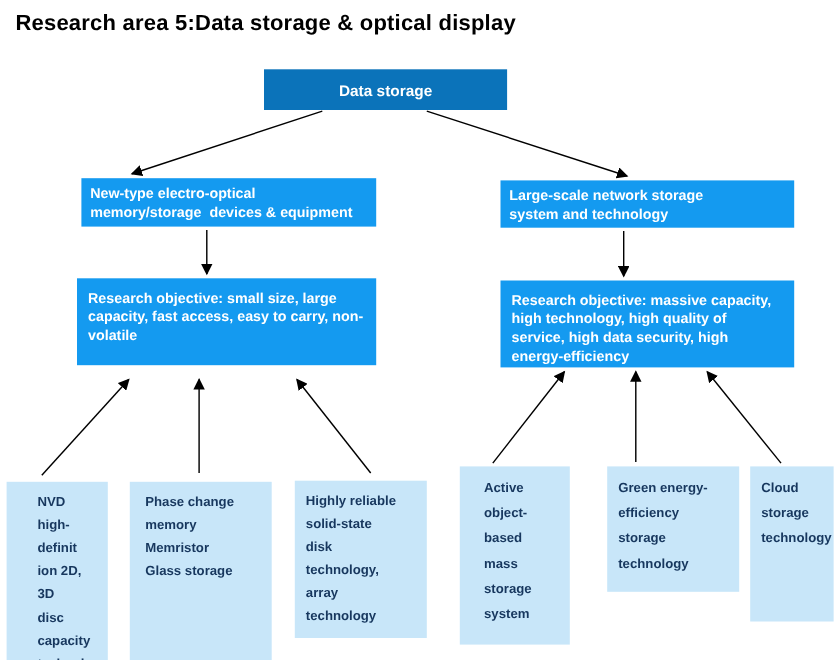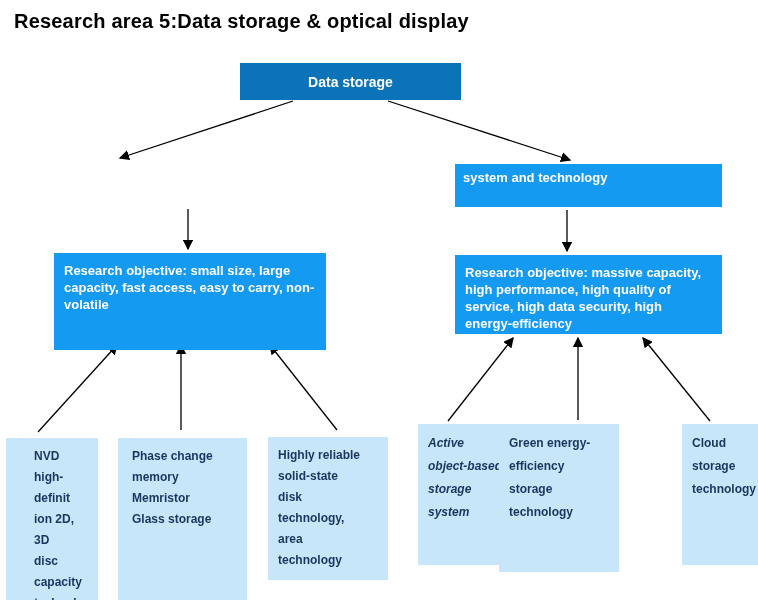--- a/index.html
+++ b/index.html
@@ -40,38 +40,38 @@
   }
   .node-branch .line { white-space: pre-wrap; }
   .branch-left  { left: 74px;  top: 162px; width: 268px; height: 44px; }
   .branch-right { left: 455px; top: 164px; width: 267px; height: 43px; }
   .node-objective {
     background: #149af0;
     font-size: 13px;
     line-height: 17px;
     padding: 9px 10px;
   }
-  .objective-left  { left: 54px;  top: 253px; width: 272px; height: 97px; }
+  .objective-left  { left: 70px;  top: 253px; width: 272px; height: 79px; }
   .objective-right { left: 455px; top: 255px; width: 267px; height: 79px; }
   .tech {
     position: absolute;
     box-sizing: border-box;
     background: #c8e6f9;
     color: #17375e;
     font-size: 12px;
     font-weight: bold;
     padding: 8px 8px;
   }
   .tech .line { line-height: 21px; white-space: pre-wrap; }
   .tech-right .line { line-height: 23px; }
   .tech-1 { left: 6px;   top: 438px; width: 92px;  height: 168px; padding-left: 28px; }
   .tech-2 { left: 118px; top: 438px; width: 129px; height: 176px; padding-left: 14px; }
   .tech-3 { left: 268px; top: 437px; width: 120px; height: 143px; padding-left: 10px; }
-  .tech-4 { left: 418px; top: 424px; width: 100px; height: 141px; padding-left: 10px; font-style: italic; }
-  .tech-5 { left: 499px; top: 424px; width: 120px; height: 148px; padding-left: 10px; }
+  .tech-4 { left: 418px; top: 424px; width: 100px; height: 162px; padding-left: 22px; }
+  .tech-5 { left: 552px; top: 424px; width: 120px; height: 114px; padding-left: 10px; }
   .tech-6 { left: 660px; top: 424px; width: 98px;  height: 141px; padding-left: 10px; margin-left: 22px; }
   .arrows {
     position: absolute;
     left: 0; top: 0;
     pointer-events: none;
   }
 </style>
 </head>
 <body>
 
@@ -96,29 +96,34 @@
       <line x1="448" y1="421" x2="513" y2="338" marker-end="url(#ah)"></line>
       <line x1="578" y1="420" x2="578" y2="338" marker-end="url(#ah)"></line>
       <line x1="710" y1="421" x2="643" y2="338" marker-end="url(#ah)"></line>
     </g>
   </svg>
 
   <div class="node node-root">
     <span>Data storage</span>
   </div>
 
+  <div class="node node-branch branch-left">
+    <div class="line">New-type electro-optical</div>
+    <div class="line">memory/storage  devices &amp; equipment</div>
+  </div>
   <div class="node node-branch branch-right">
+    <div class="line">Large-scale network storage</div>
     <div class="line">system and technology</div>
   </div>
 
   <div class="node node-objective objective-left">
     <span>Research objective: small size, large capacity, fast access, easy to carry, non-volatile</span>
   </div>
   <div class="node node-objective objective-right">
-    <span>Research objective: massive capacity, high performance, high quality of service, high data security, high energy-efficiency</span>
+    <span>Research objective: massive capacity, high technology, high quality of service, high data security, high energy-efficiency</span>
   </div>
 
   <div class="tech tech-left tech-1">
     <div class="line">NVD</div>
     <div class="line">high-definit</div>
     <div class="line">ion 2D, 3D</div>
     <div class="line">disc</div>
     <div class="line">capacity</div>
     <div class="line">technology</div>
   </div>
@@ -128,27 +133,28 @@
     <div class="line">memory</div>
     <div class="line">Memristor</div>
     <div class="line">Glass storage</div>
   </div>
 
   <div class="tech tech-left tech-3">
     <div class="line">Highly reliable</div>
     <div class="line">solid-state</div>
     <div class="line">disk</div>
     <div class="line">technology,</div>
-    <div class="line">area</div>
+    <div class="line">array</div>
     <div class="line">technology</div>
   </div>
 
   <div class="tech tech-right tech-4">
     <div class="line">Active</div>
     <div class="line">object-based</div>
+    <div class="line">mass</div>
     <div class="line">storage</div>
     <div class="line">system</div>
   </div>
 
   <div class="tech tech-right tech-5">
     <div class="line">Green energy-</div>
     <div class="line">efficiency</div>
     <div class="line">storage</div>
     <div class="line">technology</div>
   </div>

